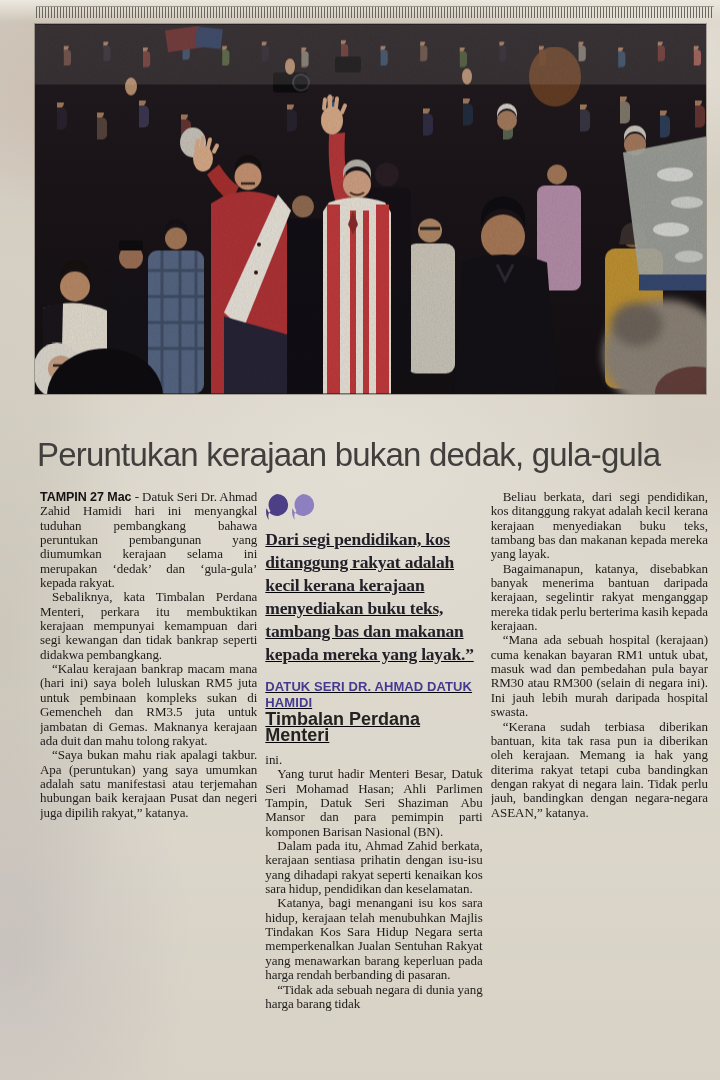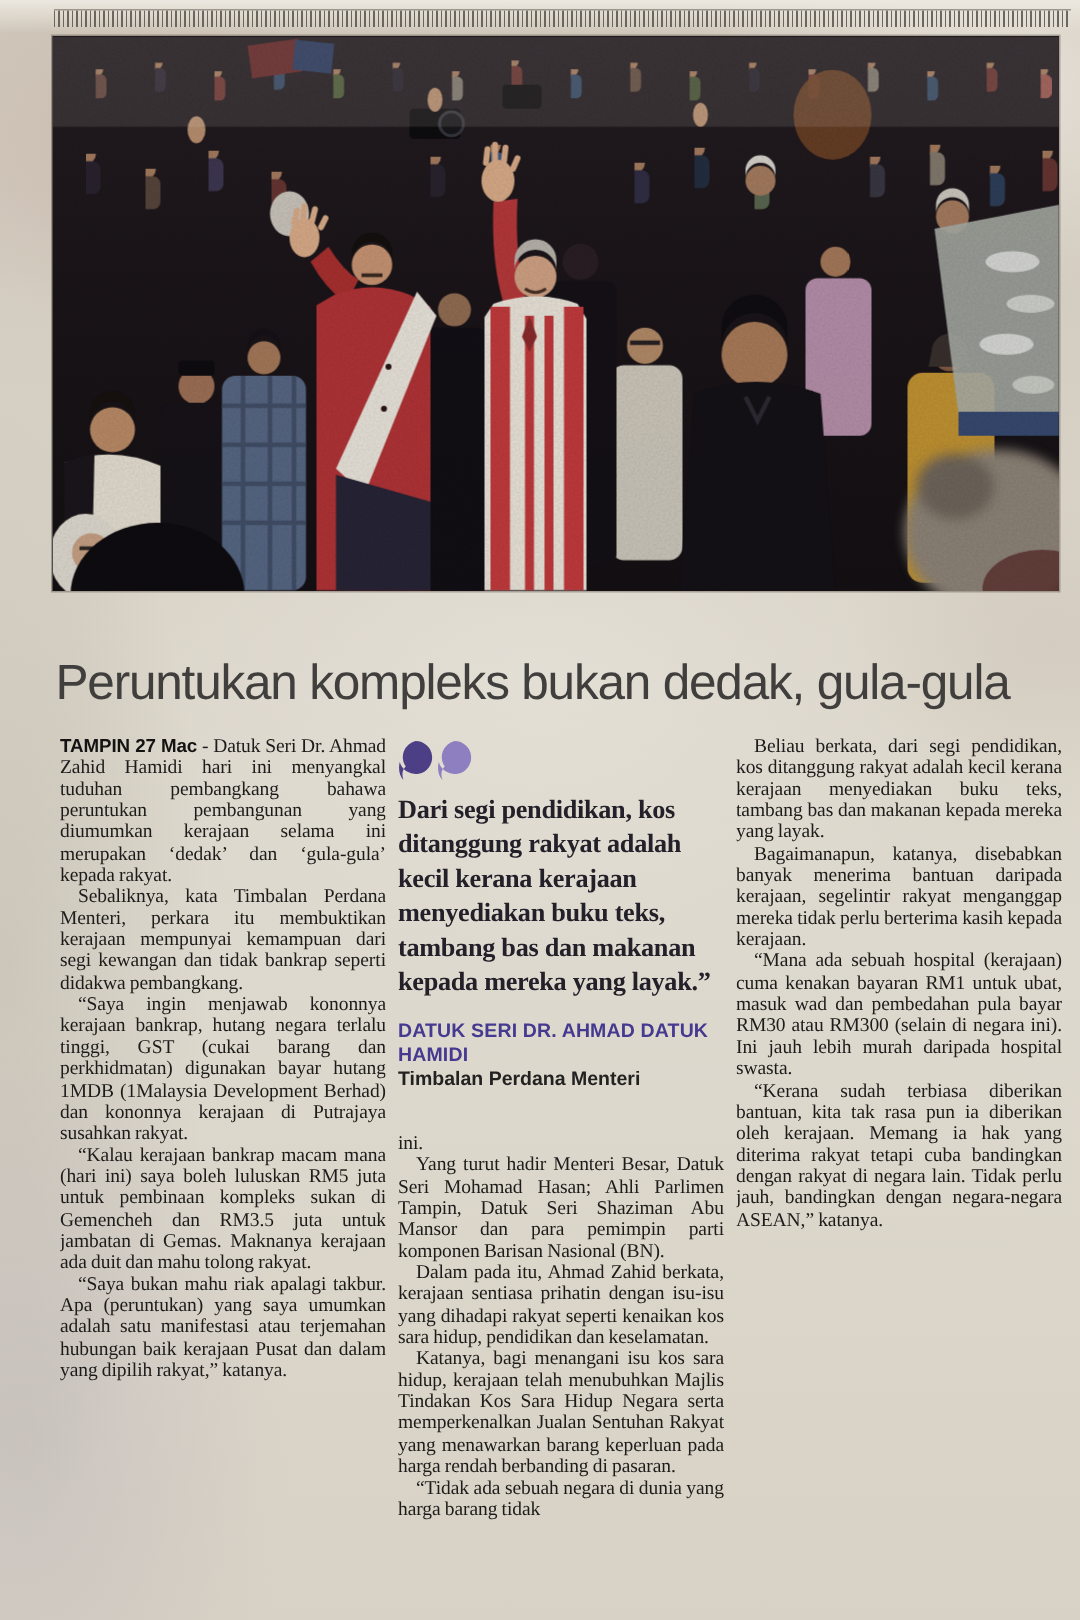--- a/index.html
+++ b/index.html
@@ -30,28 +30,28 @@
   .headline{position:absolute;left:37px;top:437px;width:680px;margin:0;
     font-family:"Liberation Sans",sans-serif;font-weight:400;font-size:33px;line-height:36px;
     color:#413f3d;letter-spacing:-0.8px;}
   .columns{position:absolute;left:40px;top:490px;width:668px;height:590px;
     display:flex;gap:8px;}
   .col{flex:1 1 0;height:590px;overflow:hidden;}
   .para{margin:0;font-size:13px;line-height:14.35px;color:#1d1c1a;
     text-align:justify;text-indent:12px;letter-spacing:-0.05px;word-spacing:-0.4px;}
   .para.no-indent{text-indent:0;}
   .dateline{font-family:"Liberation Sans",sans-serif;font-weight:700;font-size:12.5px;color:#141312;}
-  .pull-quote{margin:2px 0 28px 0;}
+  .pull-quote{margin:2px 0 10px 0;text-decoration:underline;}
   .qmarks{display:block;margin:2px 0 6px 0;}
   .quote-text{margin:0;font-size:17.5px;line-height:23px;font-weight:700;color:#23202a;
     letter-spacing:-0.2px;text-align:left;}
   .quote-name{margin:13px 0 0 0;font-family:"Liberation Sans",sans-serif;font-weight:700;
     font-size:13px;line-height:15.5px;color:#453a90;letter-spacing:0.1px;}
   .quote-title{margin:1px 0 0 0;font-family:"Liberation Sans",sans-serif;font-weight:700;
-    font-size:13px;line-height:16px;color:#232221;}
+    font-size:18px;line-height:16px;color:#232221;}
 </style>
 </head>
 <body>
 
 <div class="page">
 
   <div class="top-band"></div>
   <div class="hatch"></div>
 
   <figure class="photo">
@@ -229,30 +229,29 @@
         </g>
         <ellipse cx="660" cy="368" rx="40" ry="26" fill="#5a2e2a" opacity="0.8"></ellipse>
       </g>
 
       <rect width="671" height="60" fill="#efe9df" opacity="0.12"></rect>
       <rect width="671" height="369" filter="url(#grain)"></rect>
     </svg>
   </figure>
 
 
-  <h1 class="headline">Peruntukan kompleks bukan dedak, gula-gula</h1>
+  <h1 class="headline">Peruntukan kerajaan bukan dedak, gula-gula</h1>
 
   <div class="columns">
 
     <div class="col">
       <p class="para no-indent"><b class="dateline">TAMPIN 27 Mac</b><span> - Datuk Seri Dr. Ahmad Zahid Hamidi hari ini menyangkal tuduhan pembangkang bahawa peruntukan pembangunan yang diumumkan kerajaan selama ini merupakan ‘dedak’ dan ‘gula-gula’ kepada rakyat.</span></p>
       <p class="para">Sebaliknya, kata Timbalan Perdana Menteri, perkara itu membuktikan kerajaan mempunyai kemampuan dari segi kewangan dan tidak bankrap seperti didakwa pembangkang.</p>
-      <p class="para">“Saya ingin menjawab kononnya kerajaan bankrap, hutang negara terlalu tinggi, GST (cukai barang dan perkhidmatan) digunakan bayar hutang 1MDB (1Malaysia Development Berhad) dan kononnya kerajaan di Putrajaya susahkan rakyat.</p>
       <p class="para">“Kalau kerajaan bankrap macam mana (hari ini) saya boleh luluskan RM5 juta untuk pembinaan kompleks sukan di Gemencheh dan RM3.5 juta untuk jambatan di Gemas. Maknanya kerajaan ada duit dan mahu tolong rakyat.</p>
-      <p class="para">“Saya bukan mahu riak apalagi takbur. Apa (peruntukan) yang saya umumkan adalah satu manifestasi atau terjemahan hubungan baik kerajaan Pusat dan dalam yang dipilih rakyat,” katanya.</p>
+      <p class="para">“Saya bukan mahu riak apalagi takbur. Apa (peruntukan) yang saya umumkan adalah satu manifestasi atau terjemahan hubungan baik kerajaan Pusat dan negeri juga dipilih rakyat,” katanya.</p>
     </div>
 
     <div class="col">
       <aside class="pull-quote">
         <svg class="qmarks" width="54" height="30" viewBox="0 0 54 30">
           <path d="M12,2 a11,11 0 1 1 -10.5,14 C0.5,20 1,25 4,28 c-1.5-4 -0.5-7 1.5-9 A11,11 0 0 1 12,2 z" fill="#4d3f86"></path>
           <path d="M38,2 a11,11 0 1 1 -10.5,14 C26.5,20 27,25 30,28 c-1.5-4 -0.5-7 1.5-9 A11,11 0 0 1 38,2 z" fill="#8d7fc0"></path>
         </svg>
         <p class="quote-text">Dari segi pendidikan, kos ditanggung rakyat adalah kecil kerana kerajaan menyediakan buku teks, tambang bas dan makanan kepada mereka yang layak.”</p>
         <p class="quote-name">DATUK SERI DR. AHMAD DATUK HAMIDI</p>

